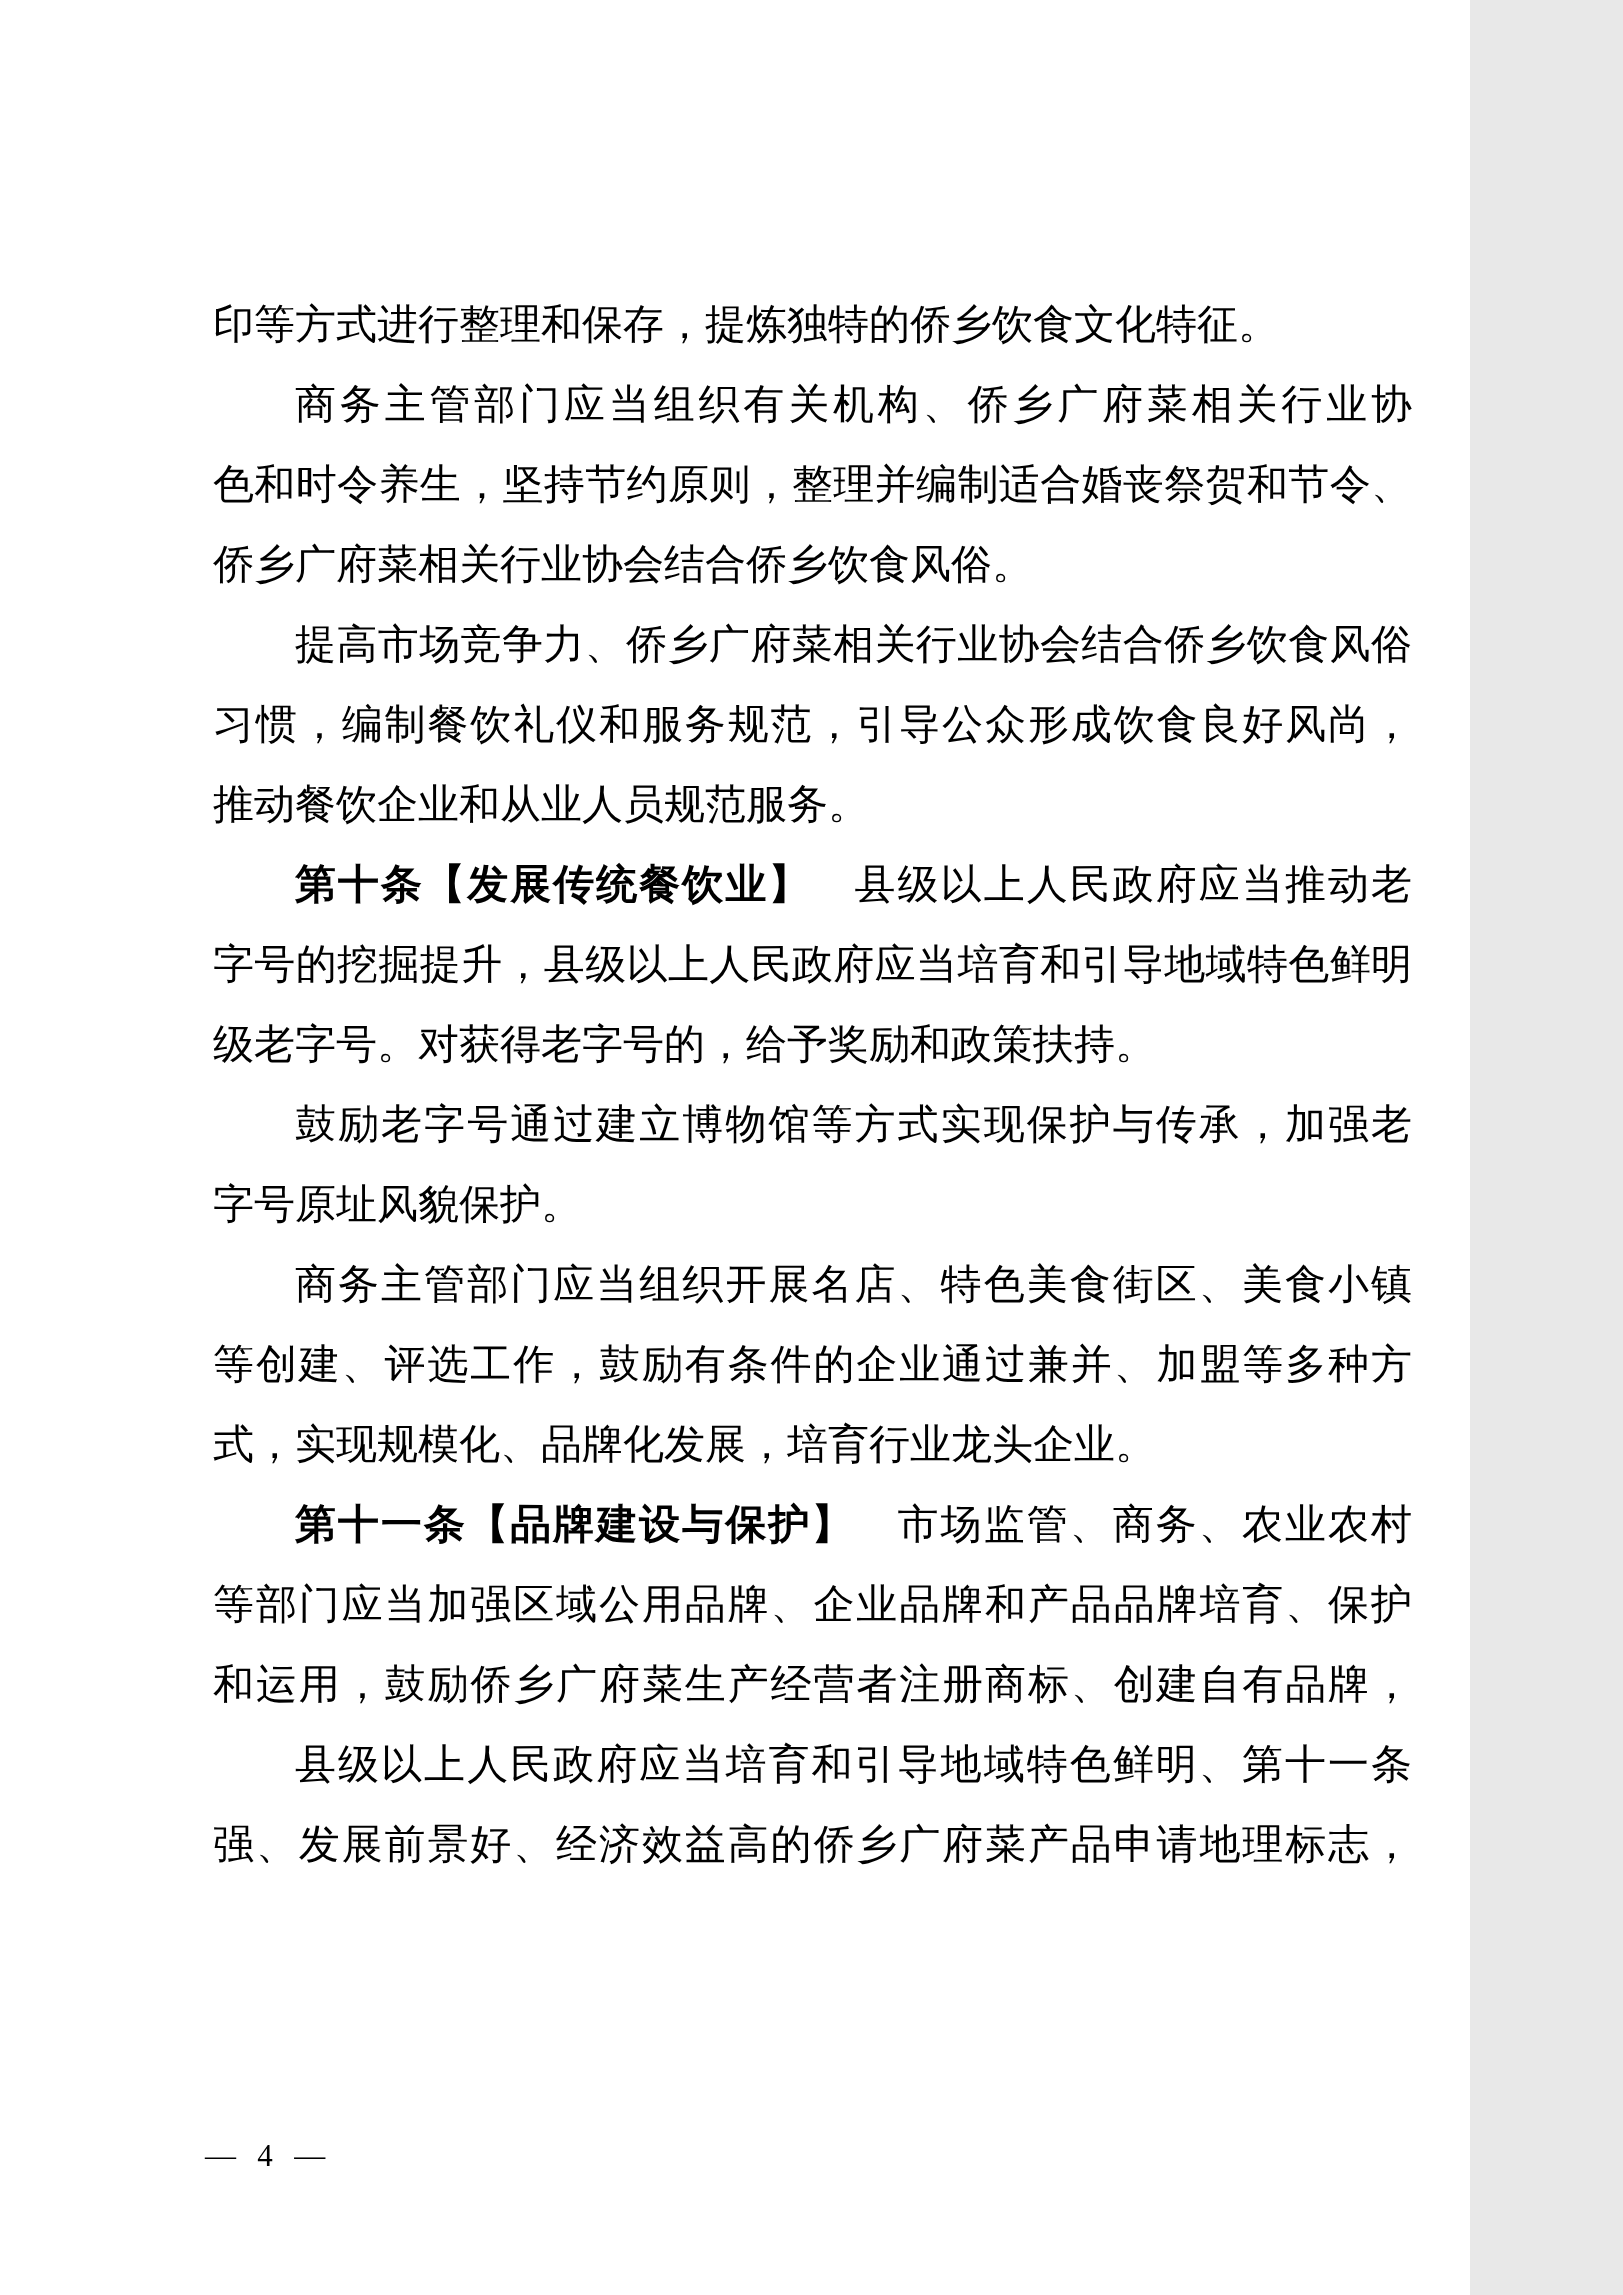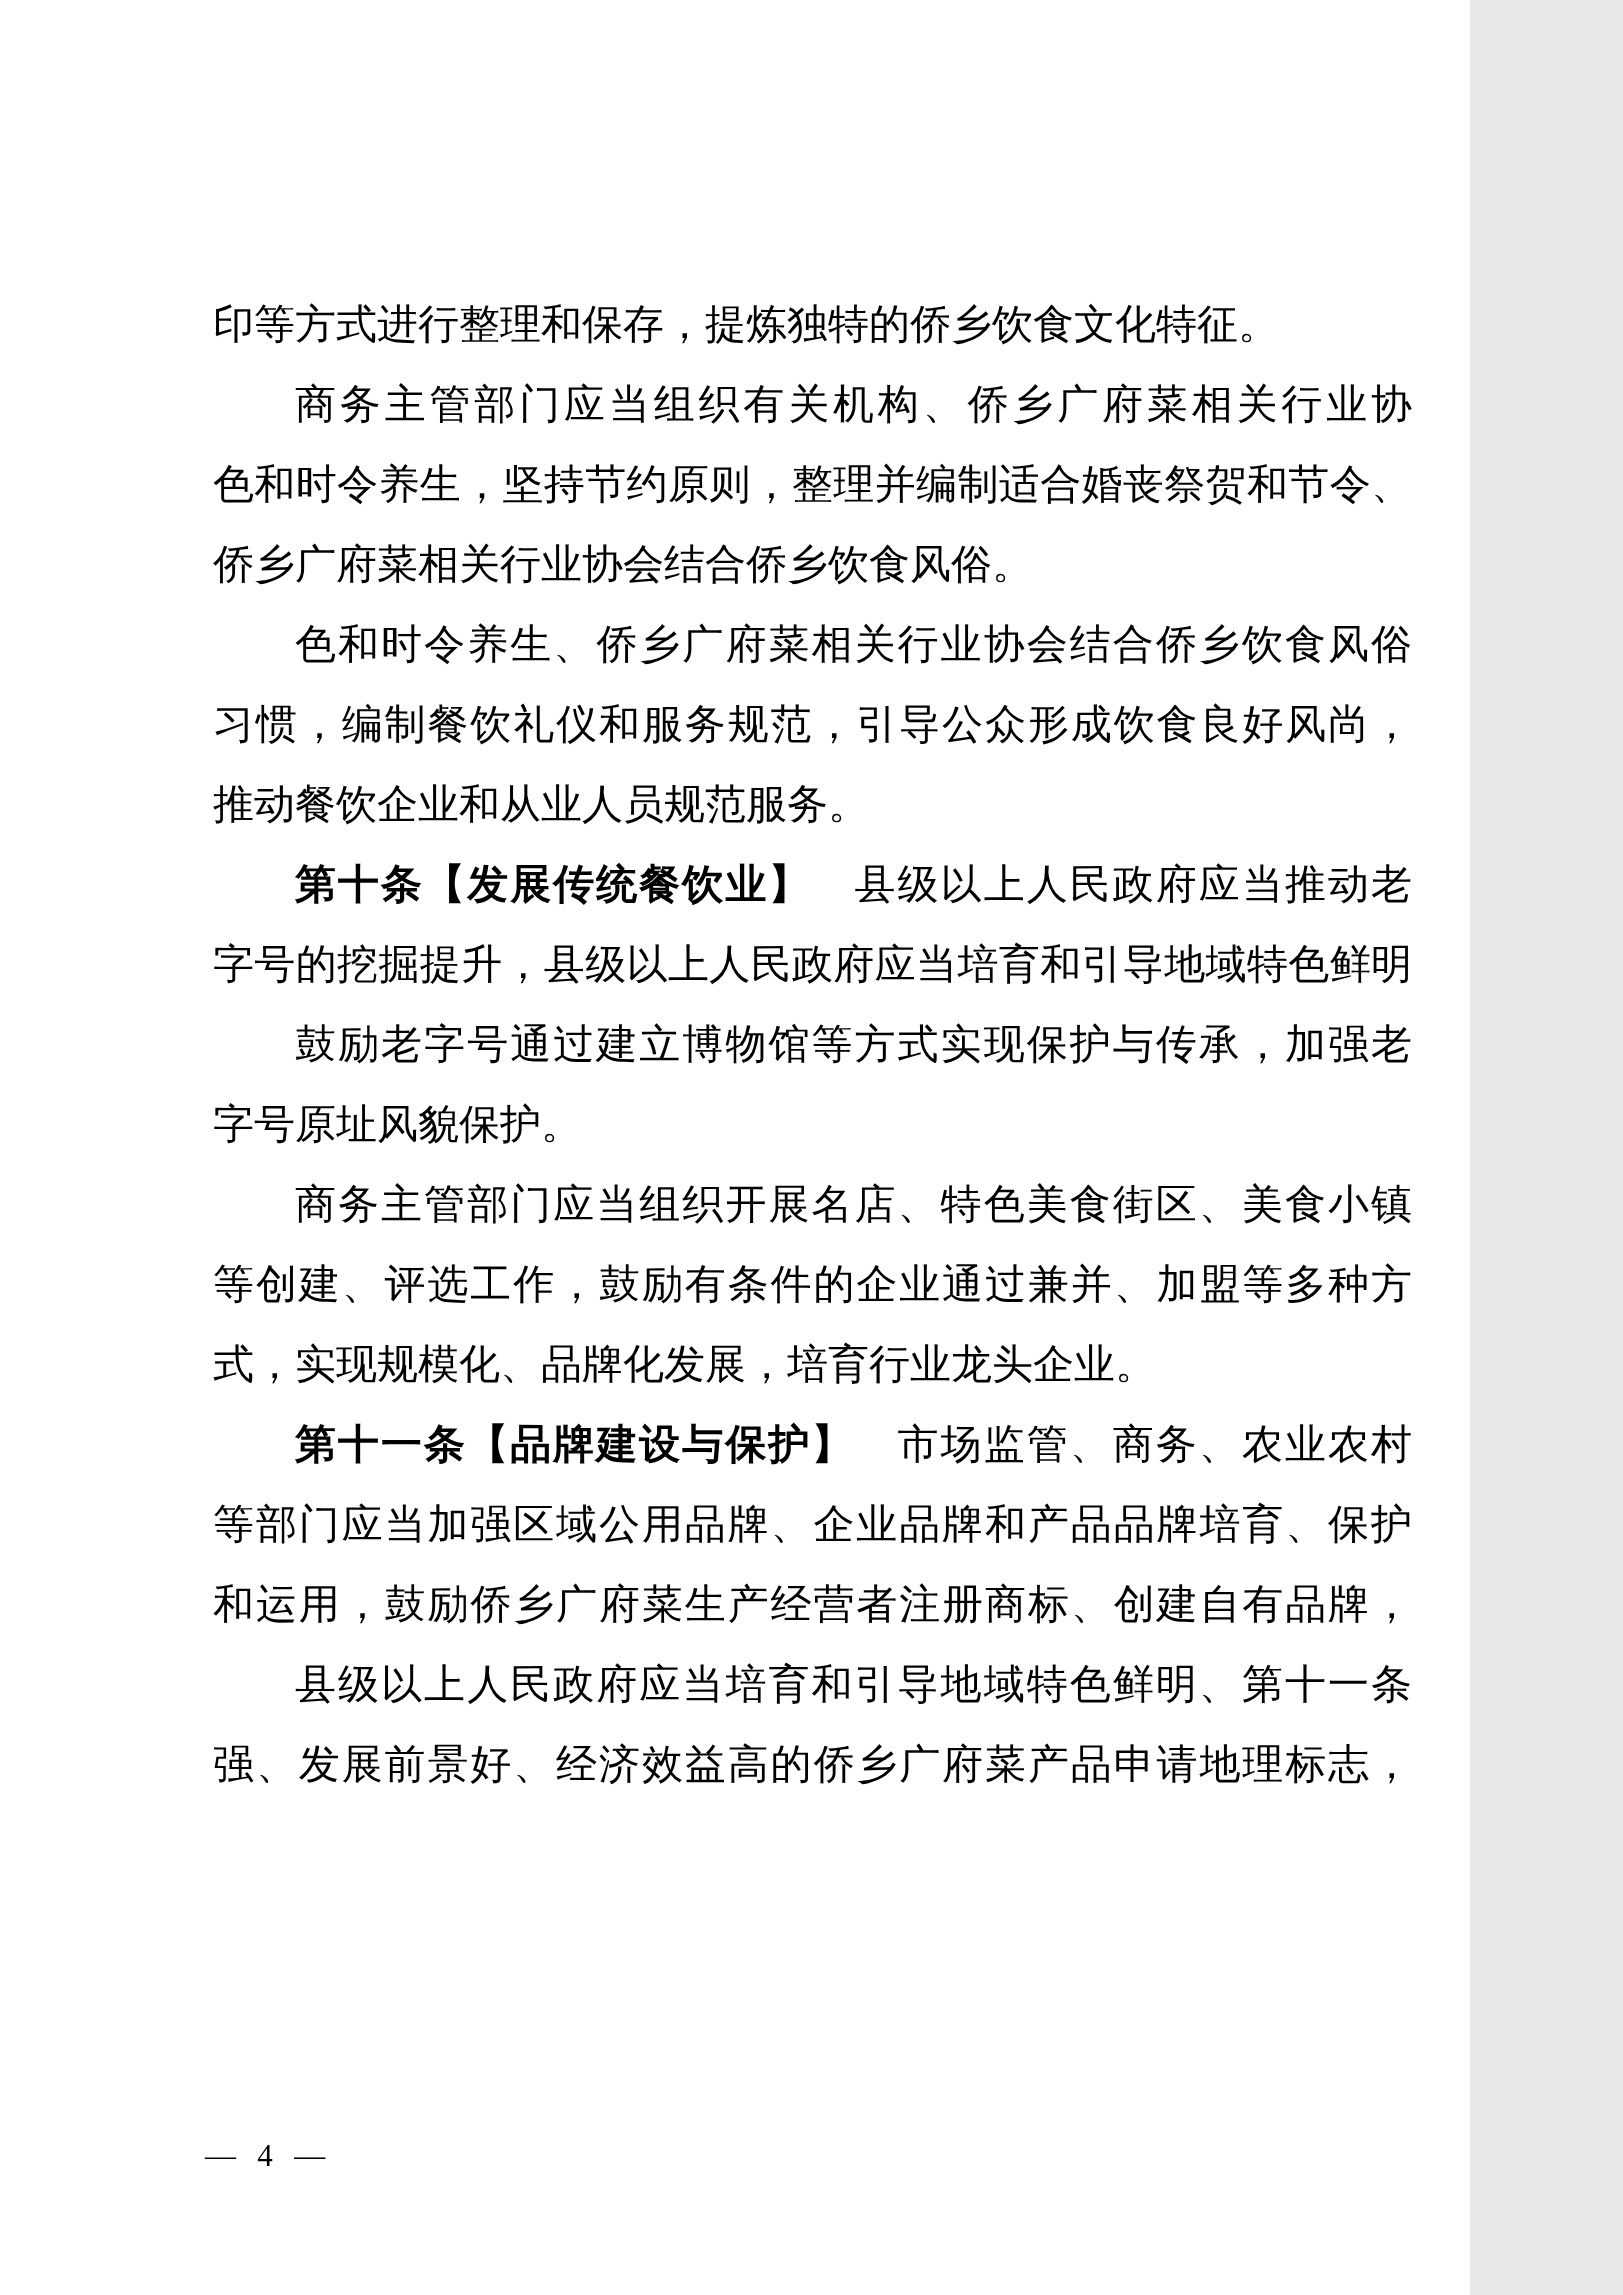--- a/index.html
+++ b/index.html
@@ -51,25 +51,26 @@
 </style>
 </head>
 <body>
 
 <div class="page">
   <div class="text-block">
     <div class="line"><span>印等方式进行整理和保存，提炼独特的侨乡饮食文化特征。</span></div>
     <div class="line indent justify"><span>商务主管部门应当组织有关机构、侨乡广府菜相关行业协</span></div>
     <div class="line justify"><span>色和时令养生，坚持节约原则，整理并编制适合婚丧祭贺和节令、</span></div>
     <div class="line"><span>侨乡广府菜相关行业协会结合侨乡饮食风俗。</span></div>
-    <div class="line indent justify"><span>色和时令养生、侨乡广府菜相关行业协会结合侨乡饮食风俗</span></div>
+    <div class="line indent justify"><span>提高市场竞争力、侨乡广府菜相关行业协会结合侨乡饮食风俗</span></div>
     <div class="line justify"><span>习惯，编制餐饮礼仪和服务规范，引导公众形成饮食良好风尚，</span></div>
     <div class="line"><span>推动餐饮企业和从业人员规范服务。</span></div>
     <div class="line indent justify"><span class="bold">第十条【发展传统餐饮业】</span><span>　县级以上人民政府应当推动老</span></div>
     <div class="line justify"><span>字号的挖掘提升，县级以上人民政府应当培育和引导地域特色鲜明</span></div>
+    <div class="line"><span>级老字号。对获得老字号的，给予奖励和政策扶持。</span></div>
     <div class="line indent justify"><span>鼓励老字号通过建立博物馆等方式实现保护与传承，加强老</span></div>
     <div class="line"><span>字号原址风貌保护。</span></div>
     <div class="line indent justify"><span>商务主管部门应当组织开展名店、特色美食街区、美食小镇</span></div>
     <div class="line justify"><span>等创建、评选工作，鼓励有条件的企业通过兼并、加盟等多种方</span></div>
     <div class="line"><span>式，实现规模化、品牌化发展，培育行业龙头企业。</span></div>
     <div class="line indent justify"><span class="bold">第十一条【品牌建设与保护】</span><span>　市场监管、商务、农业农村</span></div>
     <div class="line justify"><span>等部门应当加强区域公用品牌、企业品牌和产品品牌培育、保护</span></div>
     <div class="line justify"><span>和运用，鼓励侨乡广府菜生产经营者注册商标、创建自有品牌，</span></div>
     <div class="line indent justify"><span>县级以上人民政府应当培育和引导地域特色鲜明、第十一条</span></div>
     <div class="line justify"><span>强、发展前景好、经济效益高的侨乡广府菜产品申请地理标志，</span></div>

